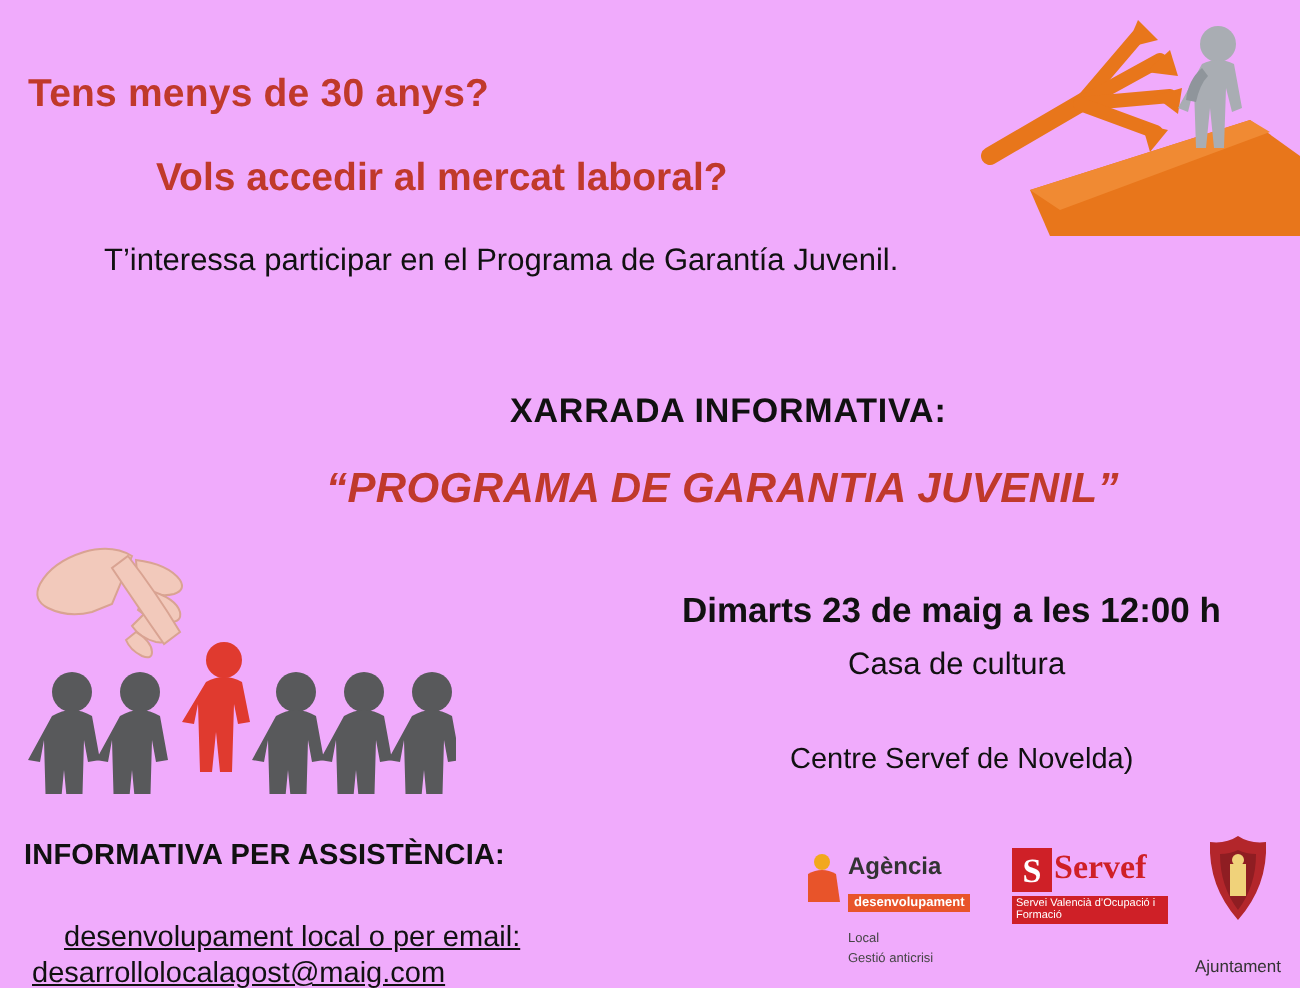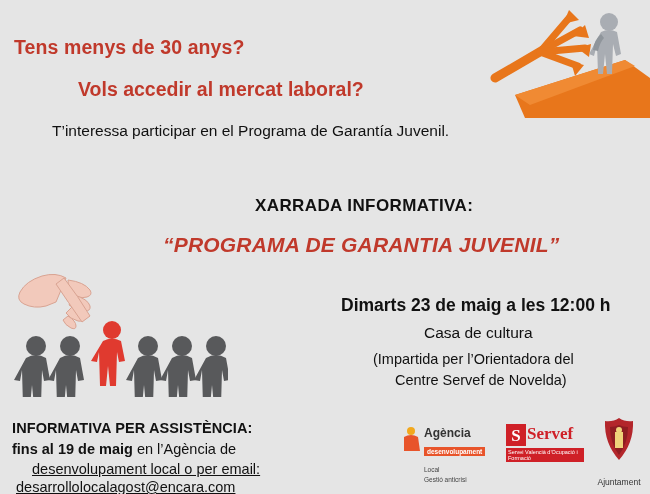--- a/index.html
+++ b/index.html
@@ -7,21 +7,21 @@
     padding: 0;
     background: #ffffff;
   }
   body {
     font-family: "Liberation Sans", sans-serif;
   }
   #poster {
     position: relative;
     width: 650px;
     height: 494px;
-    background: #e5e5e5;
+    background: #f0abfc;
     overflow: hidden;
   }
 
   
   .arrows-art {
     position: absolute;
     top: 0;
     right: 0;
     width: 165px;
     height: 118px;
@@ -248,21 +248,20 @@
   </div>
 
   <div class="line-q1">Tens menys de 30 anys?</div>
   <div class="line-q2">Vols accedir al mercat laboral?</div>
   <div class="line-p1">T’interessa participar en el Programa de Garantía Juvenil.</div>
   <div class="line-xarrada">XARRADA INFORMATIVA:</div>
   <div class="line-program">“PROGRAMA DE GARANTIA JUVENIL”</div>
 
   <div class="ev-date">Dimarts 23 de maig a les 12:00 h</div>
   <div class="ev-place">Casa de cultura</div>
-  <div class="ev-note1">(Impartida per l’Orientadora del</div>
   <div class="ev-note2">Centre Servef de Novelda)</div>
 
   <div class="people-art">
     <svg width="220" height="135" viewBox="0 0 220 135" xmlns="http://www.w3.org/2000/svg">
 
       <g fill="#f2c9bb" stroke="#d9a392" stroke-width="1">
         <path d="M58,16 q-10,-6 -24,-2 q-16,5 -22,16 q-4,8 4,12 q10,5 22,2 l10,-4 z"></path>
         <path d="M60,18 q16,2 22,10 q3,5 -3,7 q-8,2 -18,-3 z"></path>
         <path d="M66,33 q14,4 16,11 q1,5 -5,5 q-9,0 -16,-6 z"></path>
         <path d="M64,45 q12,5 12,11 q0,4 -6,3 q-8,-2 -12,-8 z"></path>
@@ -288,25 +287,22 @@
         <path d="M130,96 q10,-6 20,0 l4,22 -6,1 -2,-11 -1,36 -7,0 -2,-21 -2,21 -7,0 -1,-36 -2,11 -6,-1 z"></path>
         <circle cx="174" cy="84" r="10"></circle>
         <path d="M164,96 q10,-6 20,0 l4,22 -6,1 -2,-11 -1,36 -7,0 -2,-21 -2,21 -7,0 -1,-36 -2,11 -6,-1 z"></path>
         <circle cx="208" cy="84" r="10"></circle>
         <path d="M198,96 q10,-6 20,0 l4,22 -6,1 -2,-11 -1,36 -7,0 -2,-21 -2,21 -7,0 -1,-36 -2,11 -6,-1 z"></path>
       </g>
     </svg>
   </div>
 
   <div class="reg-title">INFORMATIVA PER ASSISTÈNCIA:</div>
-  <div class="reg-l1">
-    <b>fins al 19 de maig</b><span> en l’Agència de</span>
-  </div>
   <div class="reg-l2"><span class="underline-tail">desenvolupament local o per email:</span></div>
-  <div class="reg-email">desarrollolocalagost@encara.com</div>
+  <div class="reg-email">desarrollolocalagost@maig.com</div>
 
   <div class="logo-agencia">
     <svg width="22" height="26" viewBox="0 0 22 26" style="position:absolute;left:0;top:2;" xmlns="http://www.w3.org/2000/svg">
       <circle cx="11" cy="5" r="4" fill="#f2a81d"></circle>
       <path d="M4,11 q7,-4 14,0 l2,14 -16,0 z" fill="#e8542a"></path>
     </svg>
     <div style="position:absolute;left:24px;top:2px;">
       <div class="agencia-txt-main">Agència</div>
       <div class="agencia-band">desenvolupament</div>
       <span class="agencia-txt-sub">Local</span>

